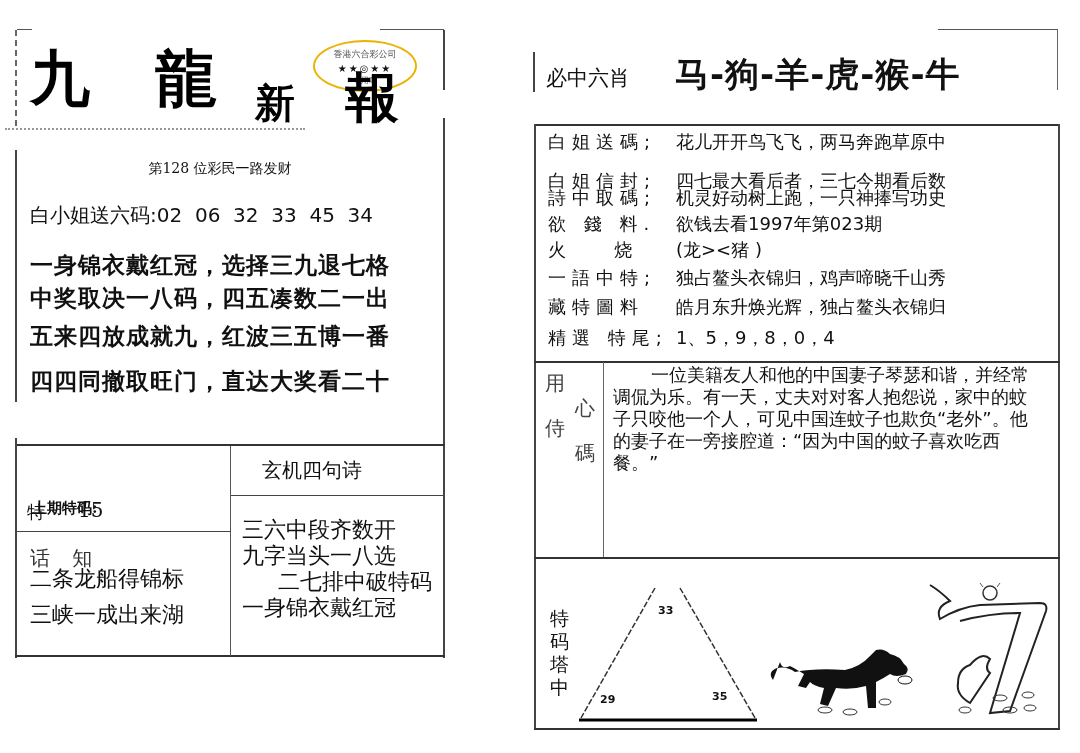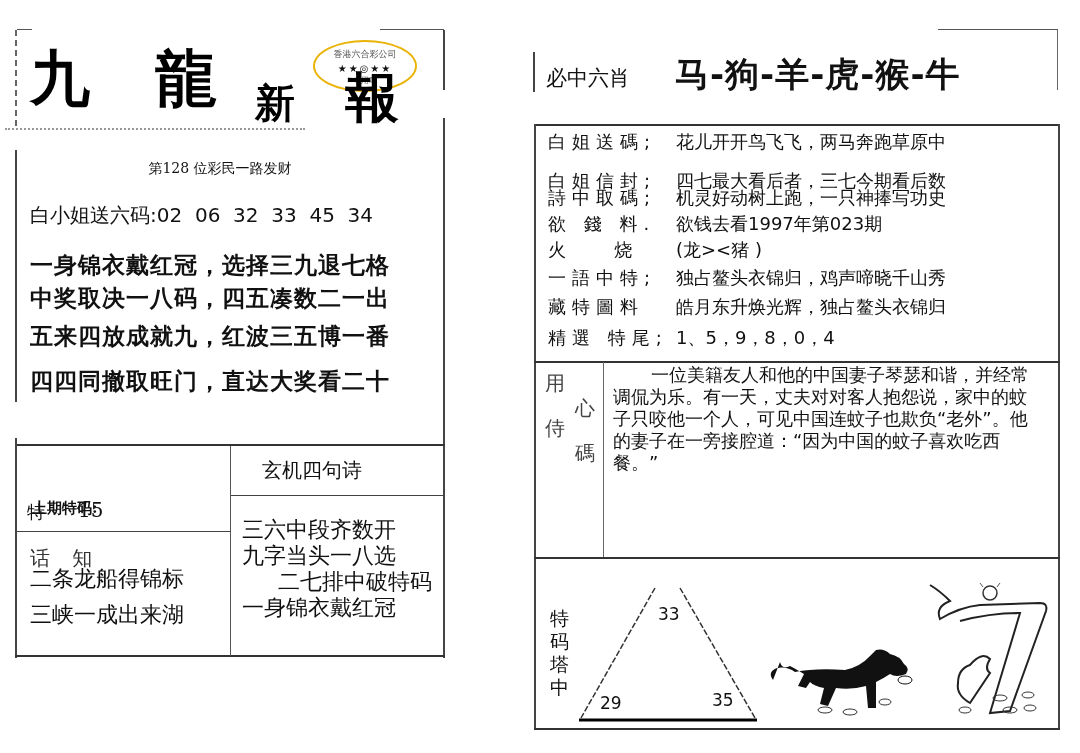--- a/index.html
+++ b/index.html
@@ -46,21 +46,21 @@
   .zodiac-vals { position: absolute; left: 675px; top: 52px; font-size: 34px; font-weight: bold; white-space: nowrap; letter-spacing: 1px; text-align: center; }
 
   .clue-row { position: absolute; left: 548px; font-size: 18px; white-space: nowrap; }
   .clue-row .lbl { display: inline-block; width: 128px; letter-spacing: 6px; }
   .clue-row .val { display: inline-block; }
 
   .v-label { position: absolute; font-family: "DejaVu Serif", serif; font-size: 20px; color: #444; }
   .story { position: absolute; left: 613px; top: 364px; width: 430px; font-size: 18px; line-height: 22px; text-indent: 38px; }
 
   .tower-label { position: absolute; left: 550px; top: 595px; width: 26px; font-size: 19px; line-height: 23px; text-align: left; margin-top: 12px; }
-  .tower-num { position: absolute; font-size: 17px; }
+  .tower-num { position: absolute; font-size: 11px; font-weight: bold; }
 
   svg { position: absolute; }
 </style>
 </head>
 <body>
 
 <div>
 
   <div class="line-v" style="left:15px; top:30px; height:96px; border-left:2px dashed #666;"></div>
   <div class="thin-h" style="left:17px; top:29px; width:15px;"></div>

